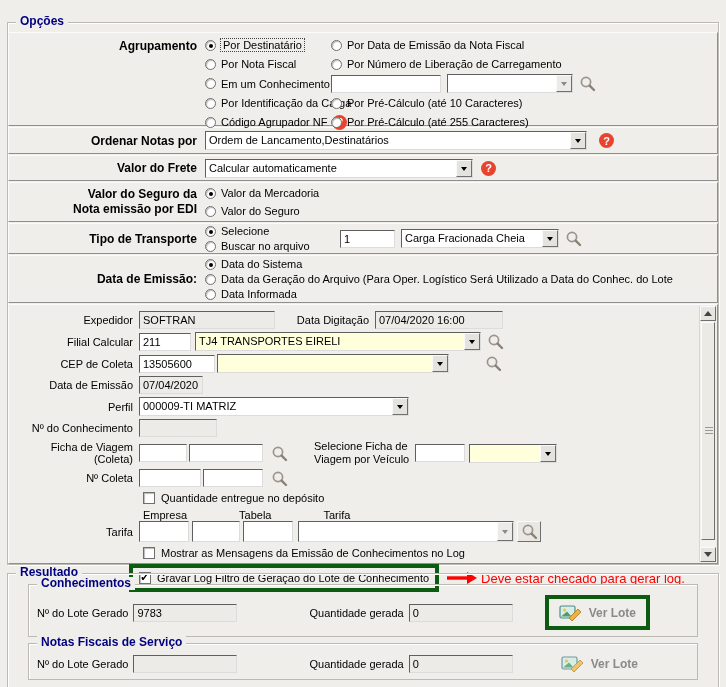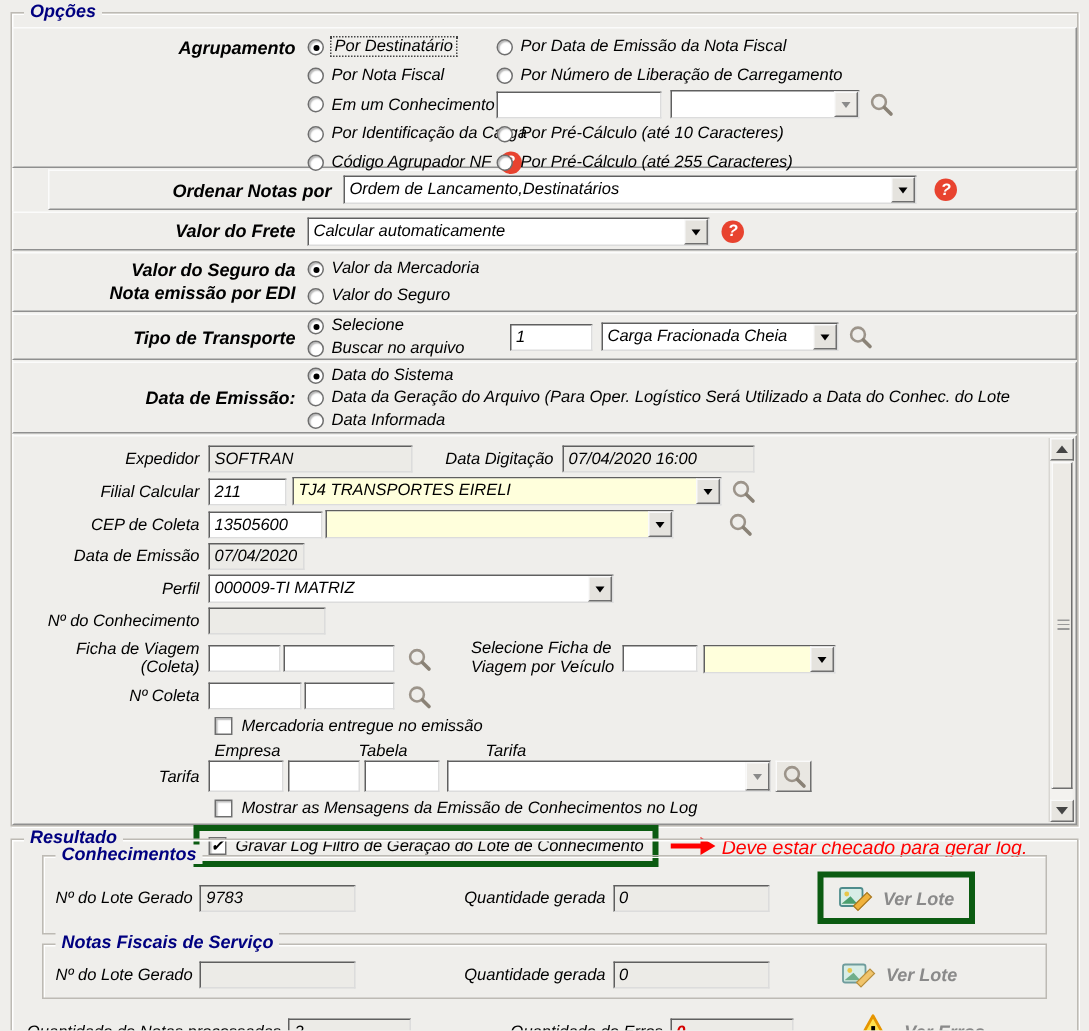--- a/index.html
+++ b/index.html
@@ -1,17 +1,17 @@
 <!DOCTYPE html>
 <html><head>
 <meta charset="utf-8">
 <style>
   * { box-sizing: border-box; }
   body { margin:0; font-family:"Liberation Sans", sans-serif; font-size:11px; color:#000; background:#EFEEEB; }
-  .screen { width:726px; height:687px; background:#EFEEEB; overflow:hidden; position:relative; padding-top:6px;font-style:italic; }
+  .screen { width:726px; height:687px; background:#EFEEEB; overflow:hidden; position:relative; padding-top:20px; }
 
   
   .gb { position:relative; border:1px solid #BDBAB4; box-shadow: inset 1px 1px 0 #fff, 1px 1px 0 #fff; }
   .gb-cap { position:absolute; top:-8px; left:8px; background:#EFEEEB; padding:0 4px; color:#000080; font-weight:bold; font-size:12px; line-height:13px; }
 
   .opcoes { margin:2px 7px 0 7px; padding-top:8px; }
   
   .frow { display:flex; align-items:center; background:#EFEEEB; border:1px solid; border-color:#FBFBFB #8F8F8F #8F8F8F #FBFBFB; margin-top:1px; }
   .rlabel { font-weight:bold; font-size:12px; text-align:right; width:196px; padding-right:8px; flex:0 0 auto; }
 
@@ -134,21 +134,21 @@
           <span>Código Agrupador NF</span>
           <span class="help">?</span>
         </div>
         <div class="radio">
           <span class="rb"></span>
           <span>Por Pré-Cálculo (até 255 Caracteres)</span>
         </div>
       </div>
     </div>
 
-    <div class="frow" style="height:27px;margin-left:24px;">
+    <div class="frow" style="height:27px;">
       <div class="rlabel">Ordenar Notas por</div>
       <div class="dd" style="width:382px;">
         <span class="dd-txt">Ordem de Lancamento,Destinatários</span>
         <span class="dd-btn"></span>
       </div>
       <span class="help" style="margin-left:12px;">?</span>
     </div>
 
     <div class="frow" style="height:26px;">
       <div class="rlabel">Valor do Frete</div>
@@ -290,21 +290,21 @@
         <div class="tin" style="width:62px;"></div>
         <div class="tin" style="width:60px; margin-left:2px;"></div>
         <svg class="mag" style="margin-left:8px;" viewBox="0 0 17 17">
             <use href="#magglass"></use>
           </svg>
       </div>
 
       <div class="drow" style="margin-left:134px;">
         <div class="chk">
           <span class="cb"></span>
-          <span>Mercadoria entregue no emissão</span>
+          <span>Quantidade entregue no depósito</span>
         </div>
       </div>
 
       <div style="margin-left:134px; display:flex; gap:52px; margin-bottom:0;">
         <span>Empresa</span>
         <span>Tabela</span>
         <span>Tarifa</span>
       </div>
       <div class="drow">
         <div class="dlabel">Tarifa</div>

